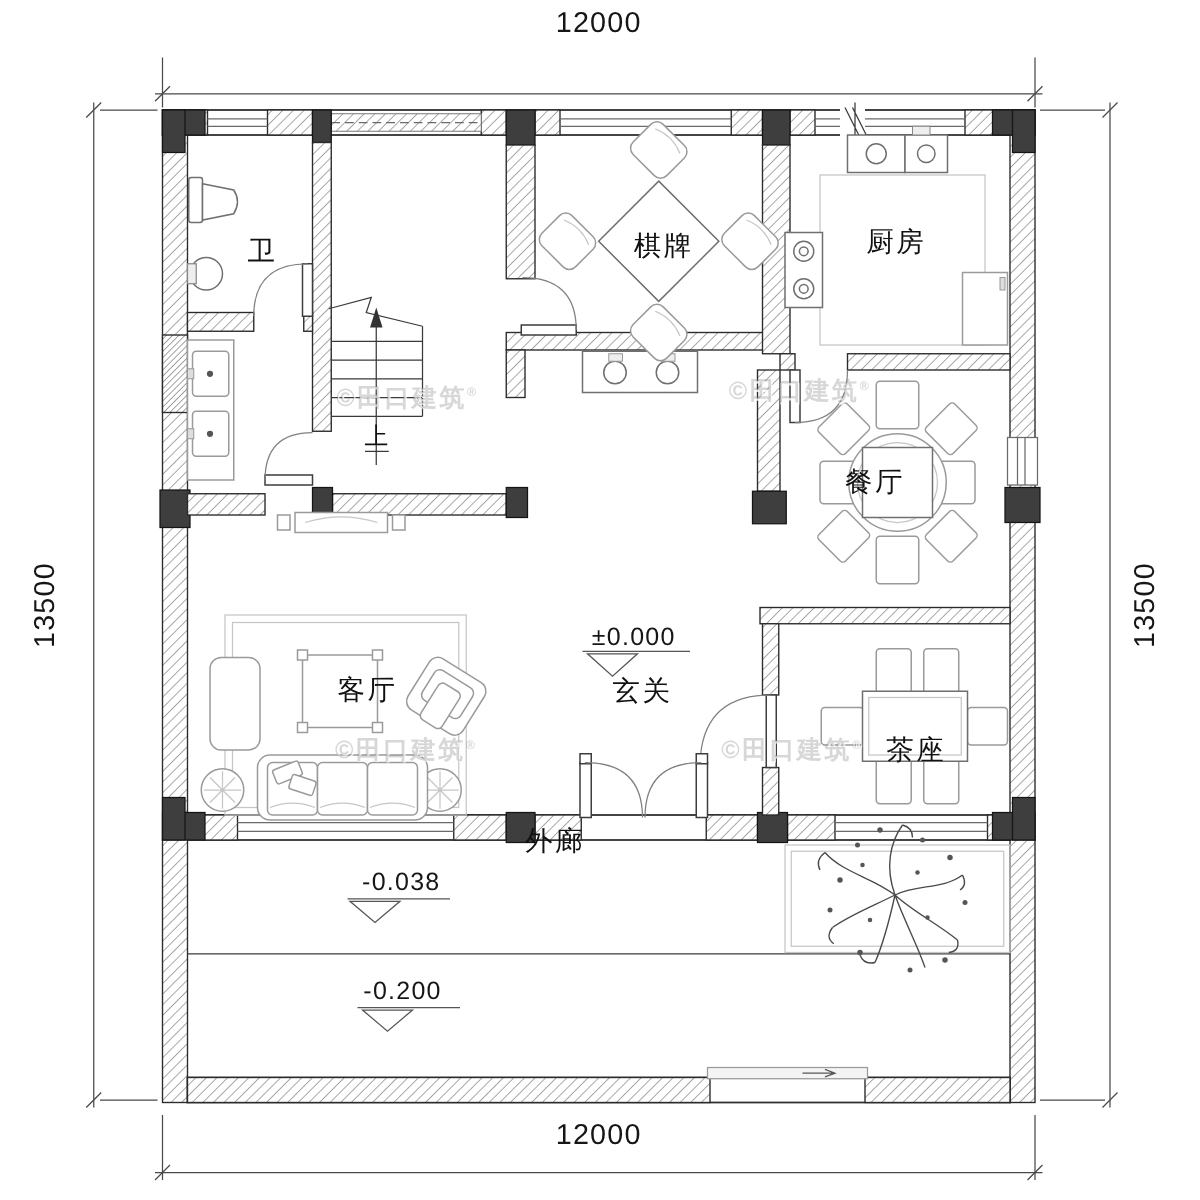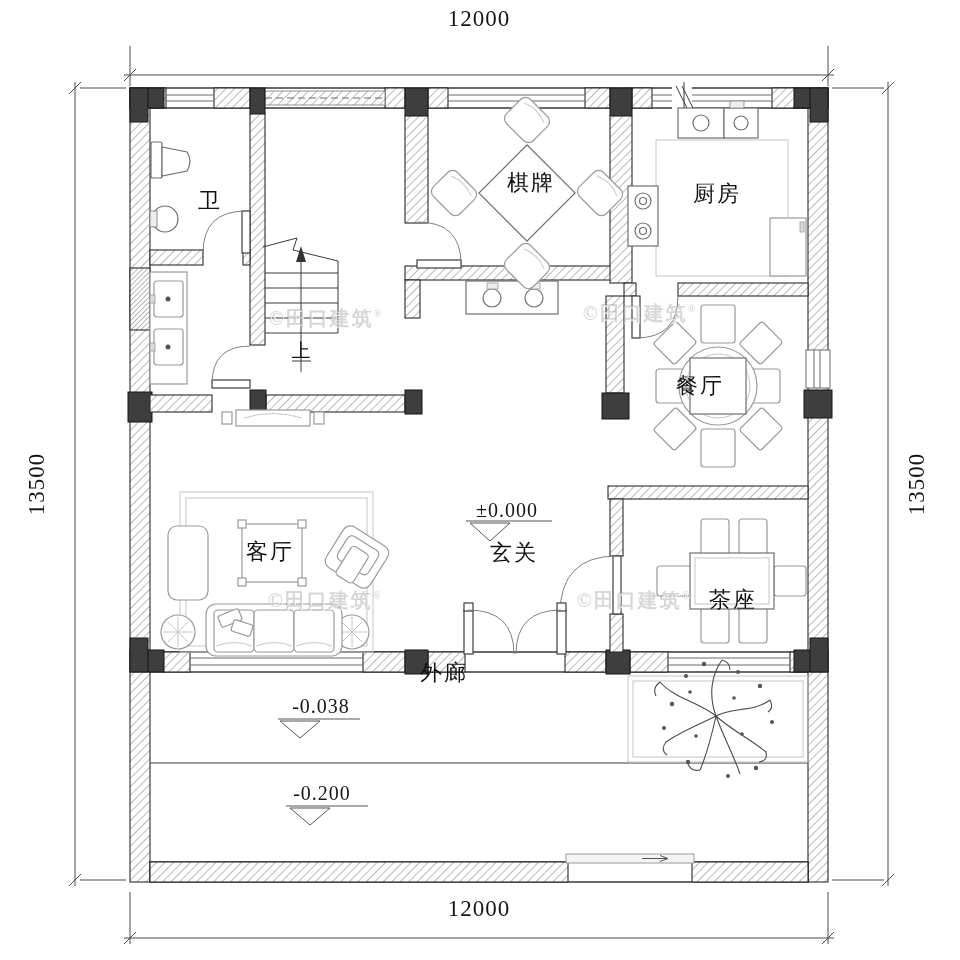--- a/index.html
+++ b/index.html
@@ -1,17 +1,17 @@
 <!DOCTYPE html>
 <html><head>
 <meta charset="utf-8">
 <style>
   html,body{margin:0;padding:0;background:#fff;}
   .plan{position:relative;width:960px;height:960px;background:#fff;overflow:hidden;
-        font-family:Liberation Serif, serif;}
+        font-family:Liberation Sans, sans-serif;}
   .plan svg{position:absolute;left:0;top:0;}
   
   .band{fill:#ffffff;stroke:#2b2b2b;stroke-width:1.4;}
   .wl{fill:url(#hatch);stroke:#2b2b2b;stroke-width:1.1;}
   .wld{fill:url(#hatchD);stroke:#2b2b2b;stroke-width:1.1;}
   .col{fill:#3e3e3e;stroke:#151515;stroke-width:1;}
   .win{stroke:#6a6a6a;stroke-width:1;}
   .door{fill:#ffffff;stroke:#3d3d3d;stroke-width:1.2;}
   .arc{fill:none;stroke:#808080;stroke-width:1;}
   .fx{fill:#ffffff;stroke:#9a9a9a;stroke-width:1.2;}
@@ -332,24 +332,24 @@
     <path class="lvl" d="M286,806 H368 M290,808 L330,808 L310,825 Z"></path>
   </g>
 </svg>
 
 <div class="dim" style="left:479px;top:18px">12000</div>
 <div class="dim" style="left:479px;top:908px">12000</div>
 <div class="dim vert" style="left:36px;top:484px">13500</div>
 <div class="dim vert" style="left:916px;top:484px">13500</div>
 
 <div class="lbl" style="left:210px;top:201px">卫</div>
-<div class="lbl" style="left:531px;top:183px">棋牌</div>
+<div class="lbl" style="left:531px;top:197px">棋牌</div>
 <div class="lbl" style="left:717px;top:194px">厨房</div>
 <div class="lbl" style="left:700px;top:386px">餐厅</div>
-<div class="lbl" style="left:270px;top:552px">客厅</div>
+<div class="lbl" style="left:294px;top:552px">客厅</div>
 <div class="lbl" style="left:514px;top:553px">玄关</div>
 <div class="lbl" style="left:733px;top:600px">茶座</div>
 <div class="lbl" style="left:444px;top:673px">外廊</div>
 <div class="lbl small" style="left:302px;top:350px">上</div>
 
 <div class="level" style="left:507px;top:510px">±0.000</div>
 <div class="level" style="left:321px;top:706px">-0.038</div>
 <div class="level" style="left:322px;top:793px">-0.200</div>
 
 <div class="wm" style="left:326px;top:318px"><span>©田口建筑</span><sup>®</sup></div>

